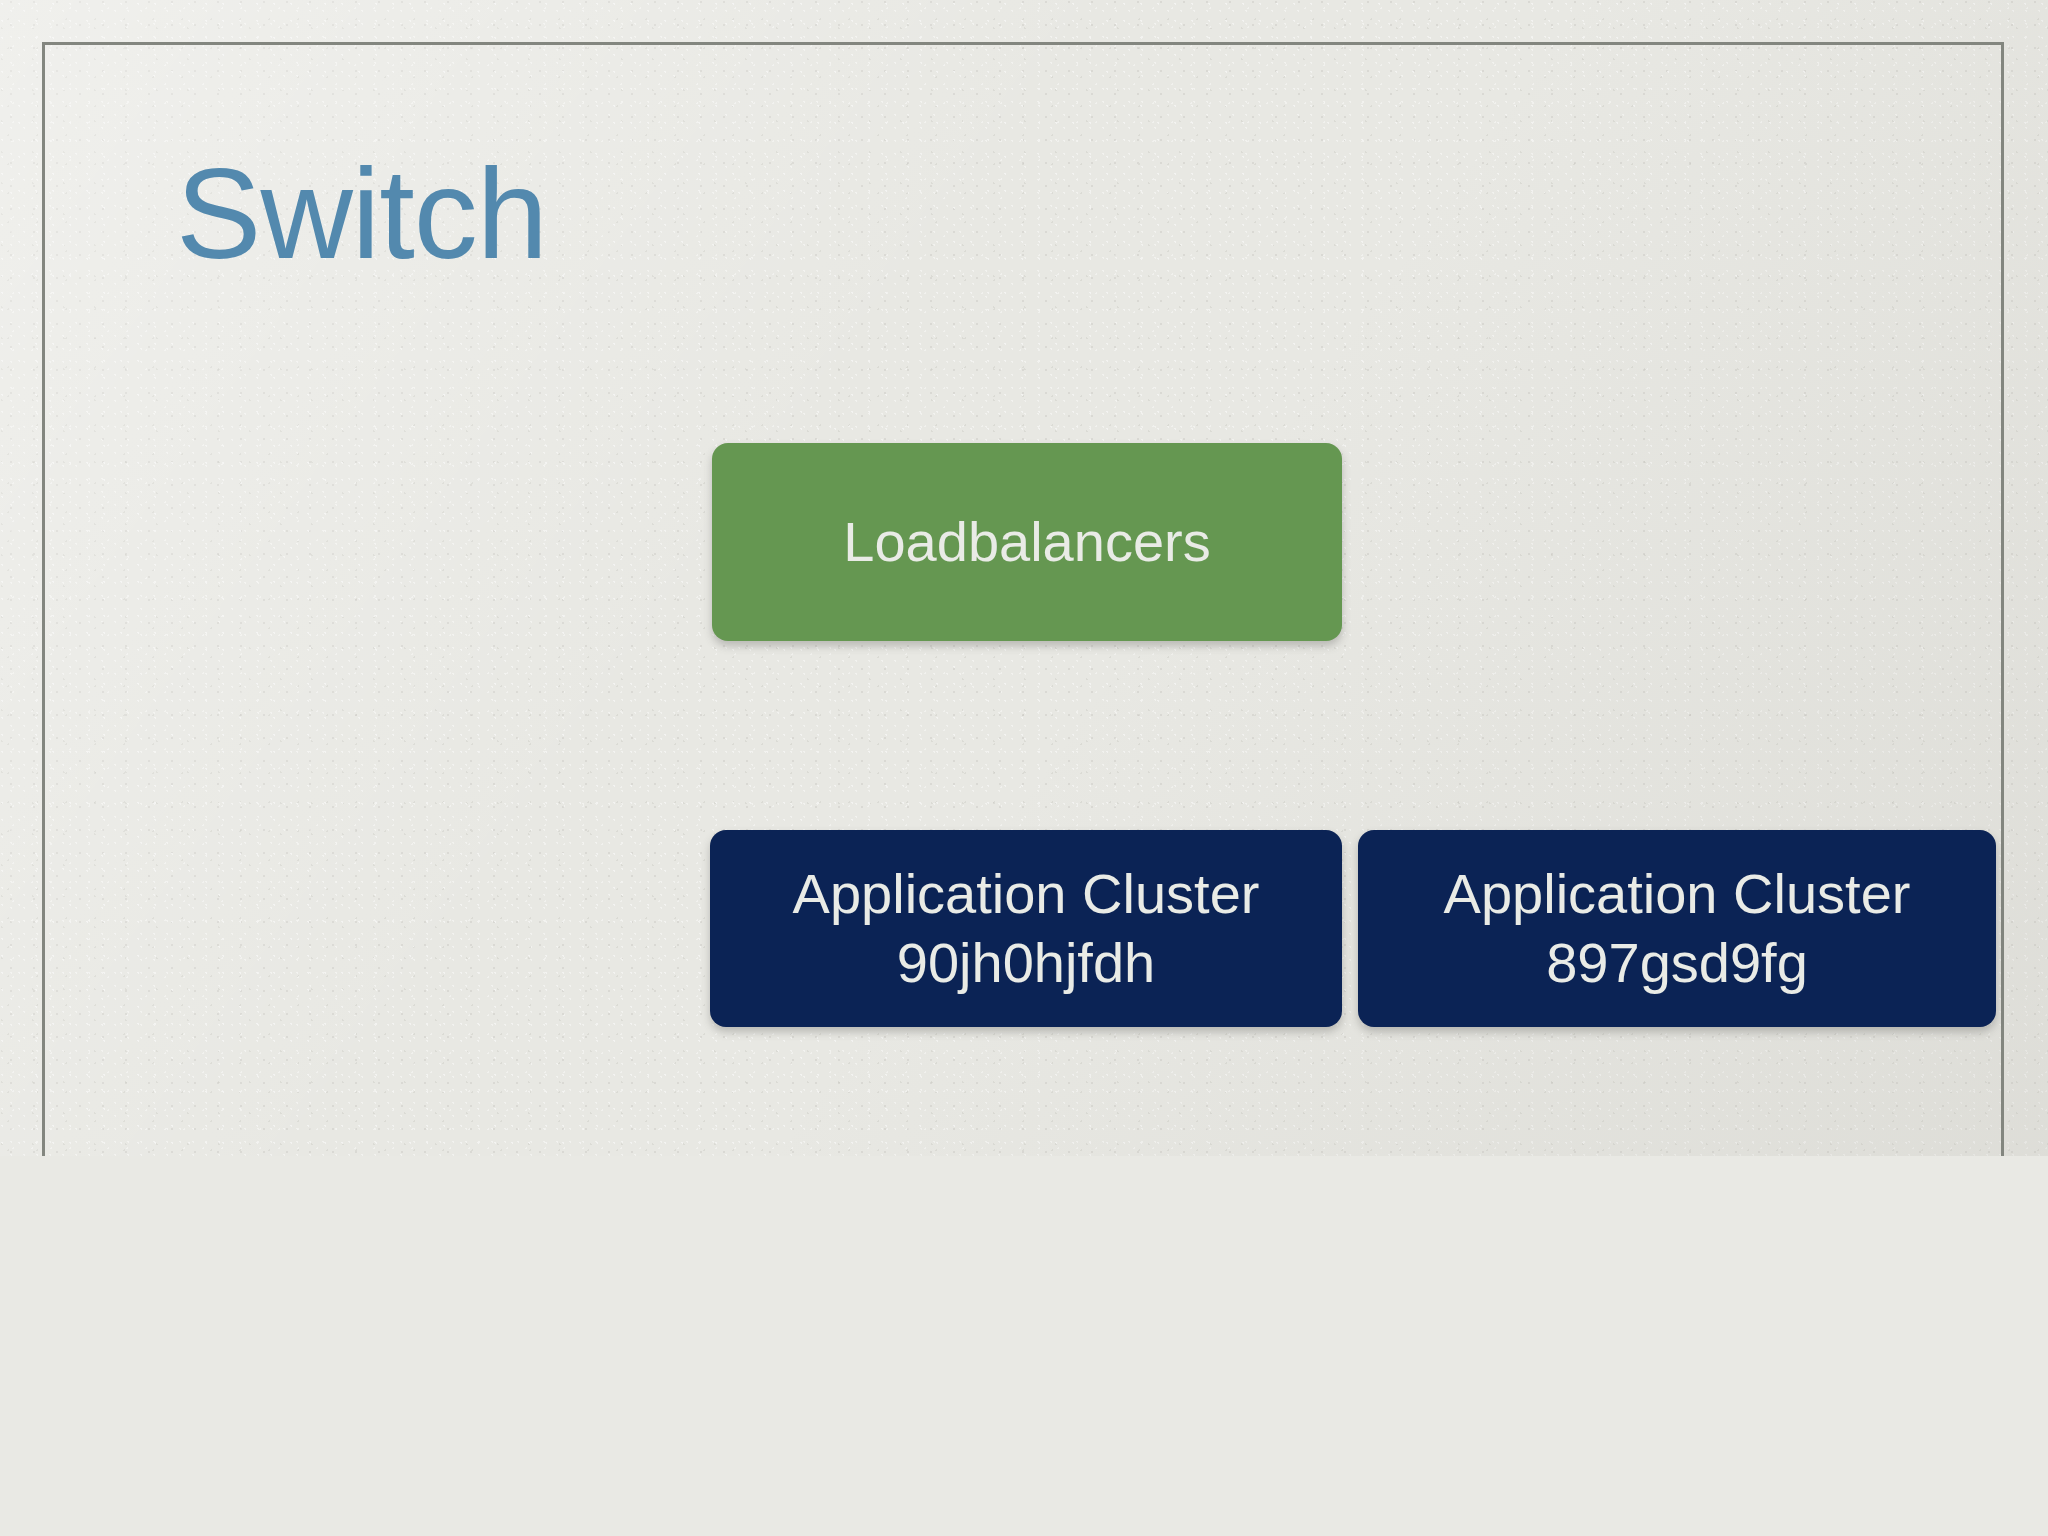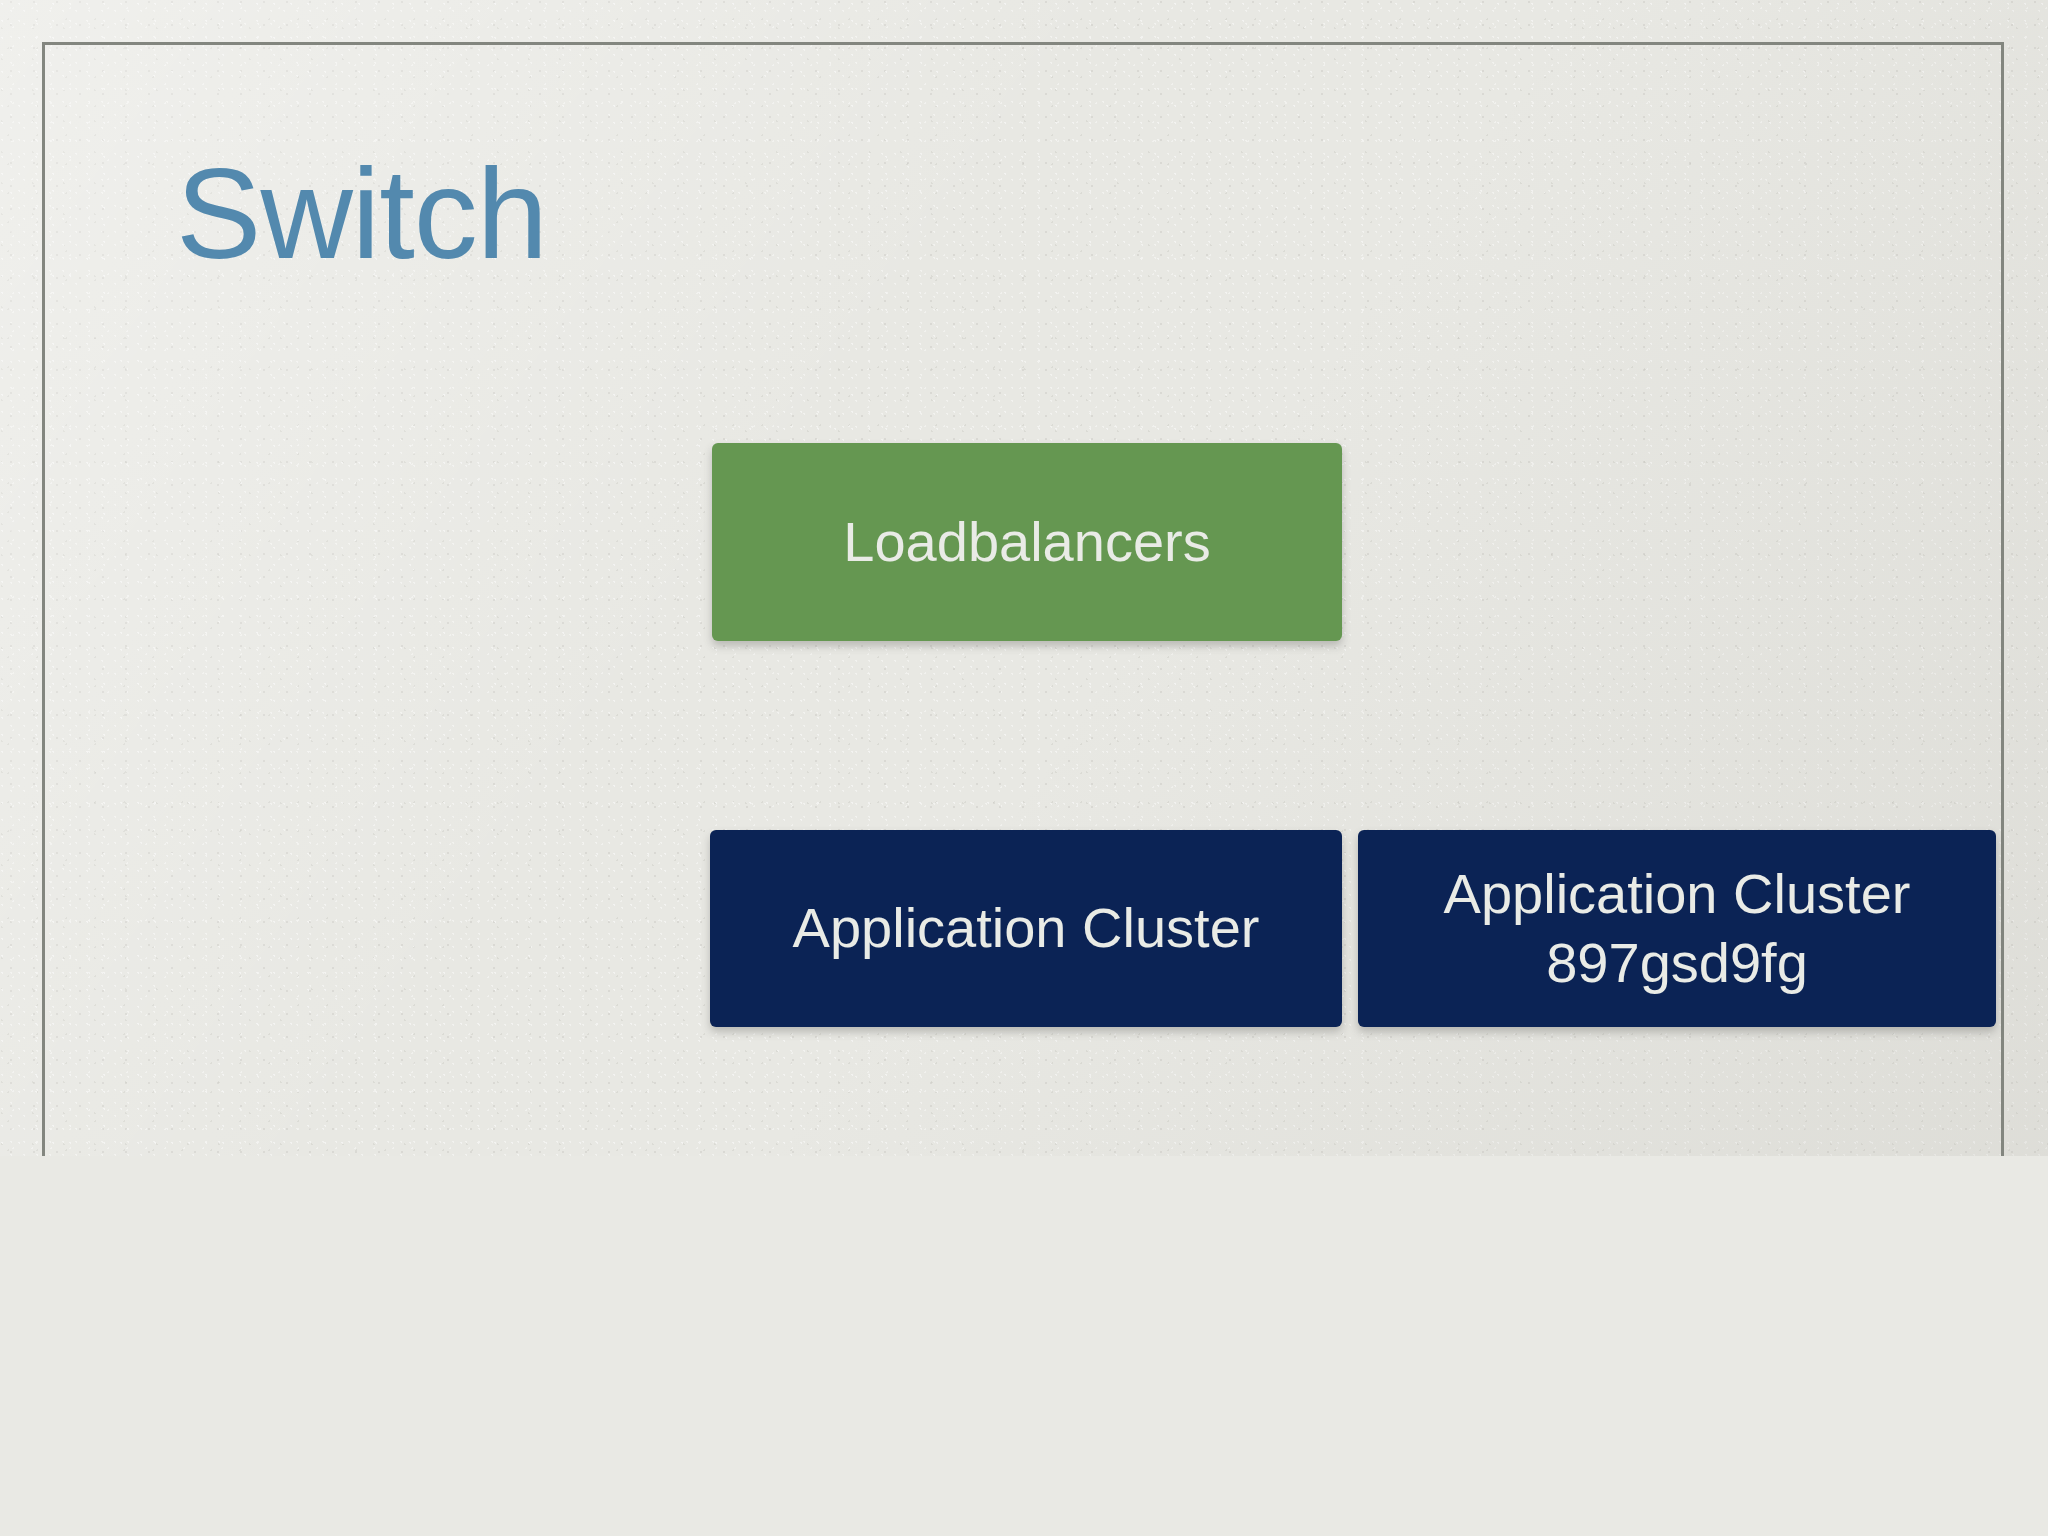--- a/index.html
+++ b/index.html
@@ -78,21 +78,21 @@
     letter-spacing: -1px;
     color: #5389ae;
     white-space: nowrap;
   }
 
   
   .node {
     position: absolute;
     z-index: 3;
     box-sizing: border-box;
-    border-radius: 6px;
+    border-radius: 16px;
     display: flex;
     align-items: center;
     justify-content: center;
     text-align: center;
     color: #e9ebe6;
     font-weight: 400;
     line-height: 1.22;
     padding: 0 6px;
     box-shadow: 0 5px 9px rgba(80,80,75,.30);
   }
@@ -149,20 +149,21 @@
 
   <div id="title">Switch</div>
 
   <div class="node" id="node-loadbalancers">
     <span class="line">Loadbalancers</span>
   </div>
 
   <div class="node" id="node-cluster-0">
     <div>
       <span class="line">Application Cluster</span>
+      <span class="line">90jh0hjfdh</span>
     </div>
   </div>
 
   <div class="node" id="node-cluster-1">
     <div>
       <span class="line">Application Cluster</span>
       <span class="line">897gsd9fg</span>
     </div>
   </div>
 

